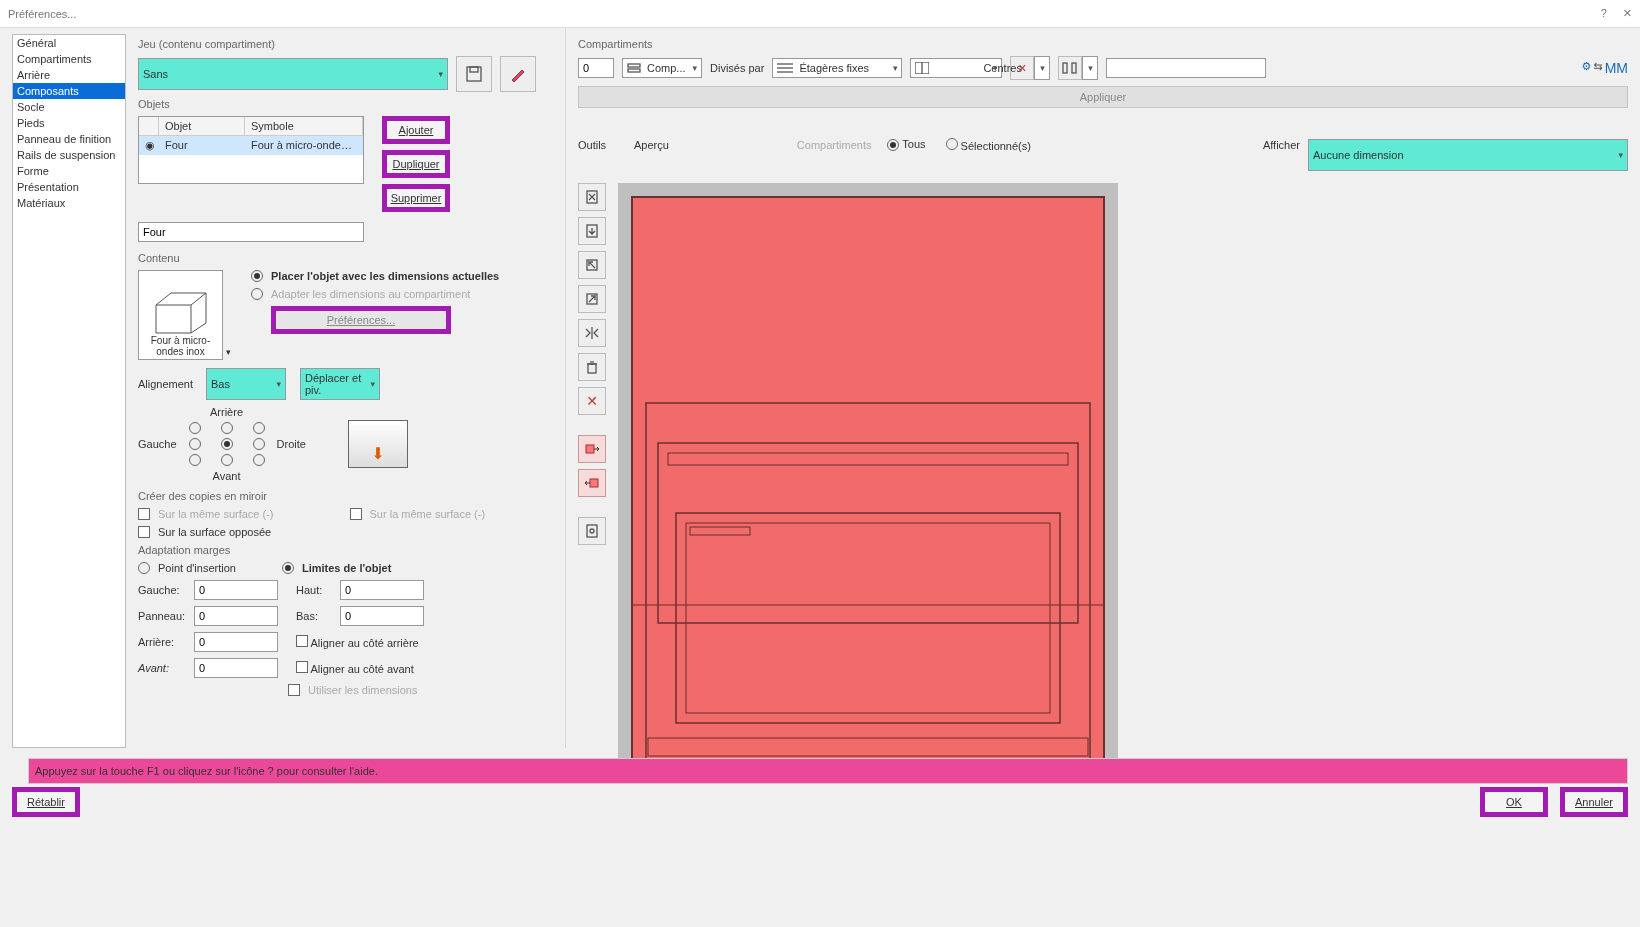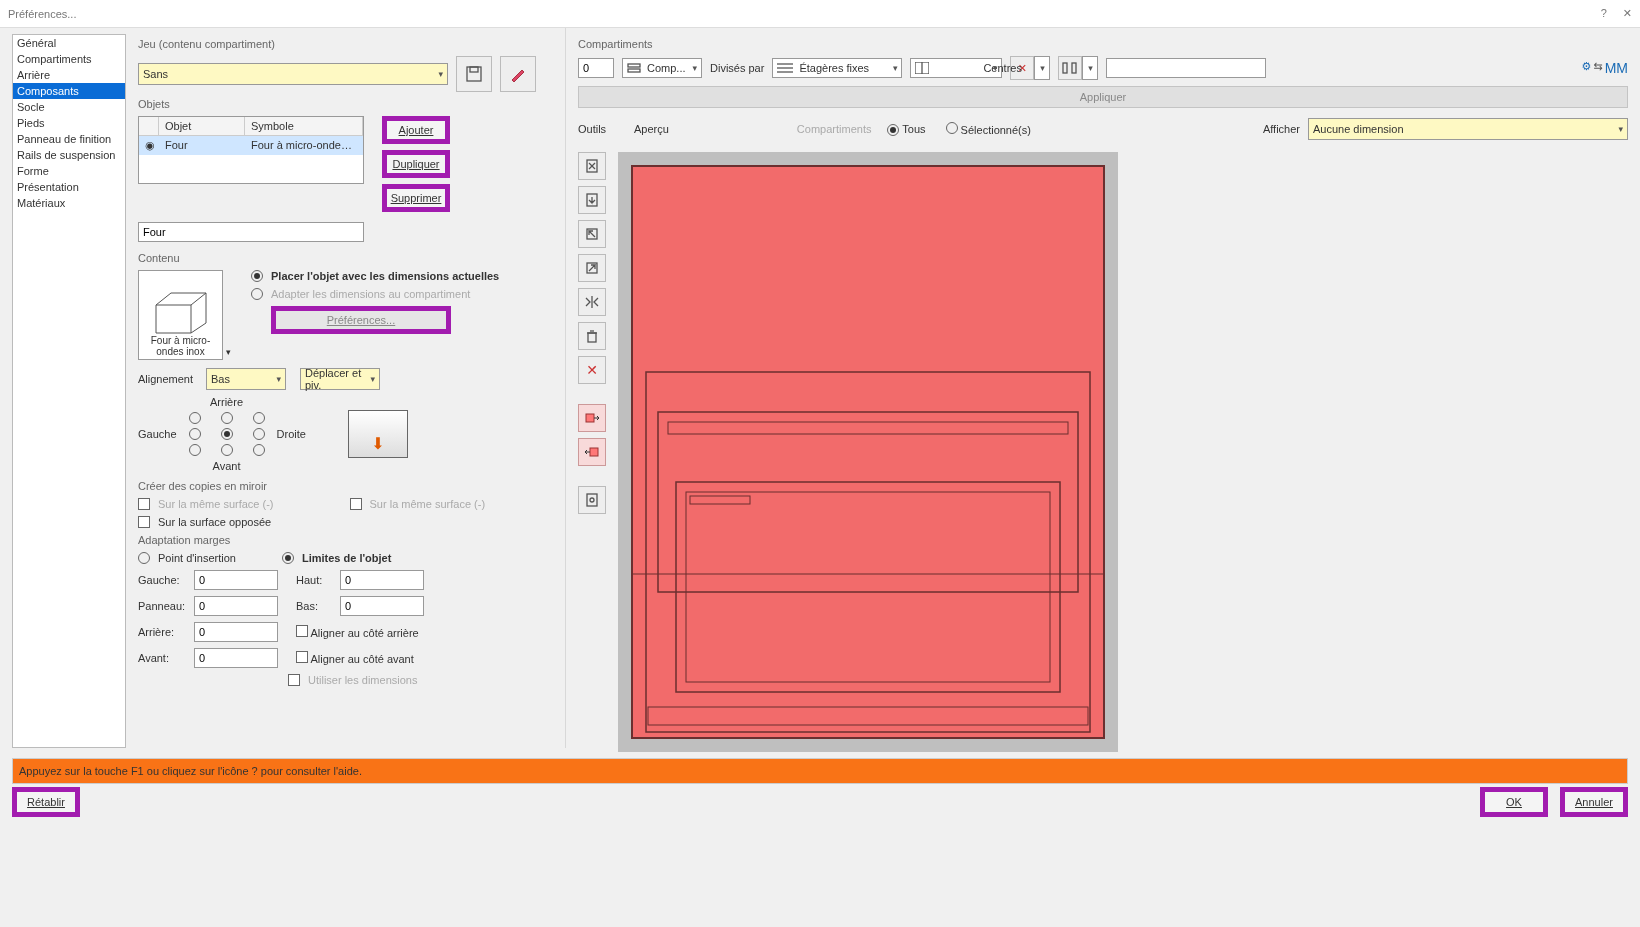--- a/index.html
+++ b/index.html
@@ -13,21 +13,21 @@
 .sidebar { width: 114px; margin: 6px 0 0 12px; background: #fff; border: 1px solid #bbb; }
 .sidebar-item { padding: 2px 4px; cursor: pointer; }
 .sidebar-item.selected { background: #0a6cd6; color: #fff; }
 
 .center { flex: 0 0 440px; padding: 6px 12px; border-right: 1px solid #d8d8d8; }
 .right { flex: 1; padding: 6px 12px; }
 
 .section-label { color: #666; margin: 4px 0 6px 0; }
 .row { display: flex; align-items: center; gap: 8px; margin-bottom: 6px; }
 
-.dropdown { background: #fef9c3; border: 1px solid #999; height: 22px; display: flex; align-items: center; padding: 0 4px; position: relative; }
+.dropdown { background: #5eead4; border: 1px solid #999; height: 32px; display: flex; align-items: center; padding: 0 4px; position: relative; }
 .dropdown::after { content: "▾"; position: absolute; right: 4px; color: #555; font-size: 9px; }
 .wide310 { width: 310px; }
 
 .icon-btn { width: 36px; height: 36px; background: #eee; border: 1px solid #bbb; display: flex; align-items: center; justify-content: center; cursor: pointer; }
 
 .objects-table { width: 226px; border: 1px solid #999; background: #fff; }
 .objects-table .hdr { display: flex; background: #f4f4f4; border-bottom: 1px solid #ccc; }
 .objects-table .hdr div { padding: 3px 6px; border-right: 1px solid #ccc; }
 .objects-table .hdr div:nth-child(1) { width: 20px; }
 .objects-table .hdr div:nth-child(2) { width: 86px; }
@@ -63,21 +63,21 @@
 
 .apply-bar { background: #e0e0e0; border: 1px solid #c4c4c4; text-align: center; padding: 4px 0; color: #888; margin-top: 6px; }
 
 .tool-col { width: 30px; display: flex; flex-direction: column; gap: 6px; margin-top: 6px; }
 .tool-btn { width: 28px; height: 28px; background: #eee; border: 1px solid #bbb; display: flex; align-items: center; justify-content: center; cursor: pointer; }
 .tool-btn.active { background: #f8dada; border-color: #c99; }
 
 .preview { flex: 1; margin-left: 10px; margin-top: 6px; position: relative; }
 .preview svg { width: 500px; height: 600px; }
 
-.help-bar { position: absolute; left: 12px; right: 12px; top: 758px; background: #f97316; border: 1px solid #ccc; padding: 6px; }
+.help-bar { position: absolute; left: 28px; right: 12px; top: 758px; background: #ec4899; border: 1px solid #ccc; padding: 6px; }
 .footer { position: absolute; left: 12px; right: 12px; bottom: 110px; display: flex; }
 .footer .right-btns { margin-left: auto; display: flex; gap: 12px; }
 
 
 .comp-row { display: flex; align-items: center; gap: 8px; flex-wrap: nowrap; }
 .comp-drop { background: #fff; border: 1px solid #999; height: 20px; display: flex; align-items: center; padding: 0 4px; position: relative; }
 .comp-drop::after { content: "▾"; position: absolute; right: 4px; font-size: 9px; color: #555; }
 .comp-drop .icn { margin-right: 6px; display: inline-flex; }
 .split-arrow { border: 1px solid #999; background: #fff; width: 16px; height: 24px; display: flex; align-items: center; justify-content: center; font-size: 9px; color: #555; }
 
@@ -245,21 +245,21 @@
         <input class="text-input num-input" value="0" style="">
       <span style="width:36px;margin-left:10px;">Bas:</span>
         <input class="text-input num-input" value="0" style="">
     </div>
     <div class="row">
       <span style="width:48px;">Arrière:</span>
         <input class="text-input num-input" value="0" style="">
       <span style="margin-left:10px;"><span class="checkbox"></span> <span>Aligner au côté arrière</span></span>
     </div>
     <div class="row">
-      <span style="width:48px;">Avant:</span>
+      <span style="width:48px;font-style:italic;">Avant:</span>
         <input class="text-input num-input" value="0" style="">
       <span style="margin-left:10px;"><span class="checkbox"></span> <span>Aligner au côté avant</span></span>
     </div>
     <div class="row disabled" style="margin-left:150px;">
         <span class="checkbox"></span> 
         <span>Utiliser les dimensions</span>
       </div>
   </div>
 
   <div class="right">
@@ -319,21 +319,21 @@
     </div>
     <div class="apply-bar">Appliquer</div>
 
     <div class="row" style="margin-top:10px;">
       <span style="width:48px;">Outils</span>
       <span>Aperçu</span>
       <span style="margin-left:120px;" class="disabled">Compartiments</span>
       <span style="margin-left:8px;"><span class="radio checked"></span> <span>Tous</span></span>
       <span style="margin-left:12px;"><span class="radio"></span> <span>Sélectionné(s)</span></span>
       <span style="margin-left:auto;">Afficher</span>
-      <div class="dropdown" style="width:320px;">
+      <div class="dropdown" style="width:320px;margin-top:21px;">
           <span>Aucune dimension</span>
         </div>
     </div>
 
     <div style="display:flex;">
       <div class="tool-col">
         <div class="tool-btn">
             <svg class="icon" width="16" height="16">
               <rect x="3" y="2" width="10" height="12"></rect>
               <line x1="5" y1="5" x2="11" y2="11" stroke="#c33"></line>

